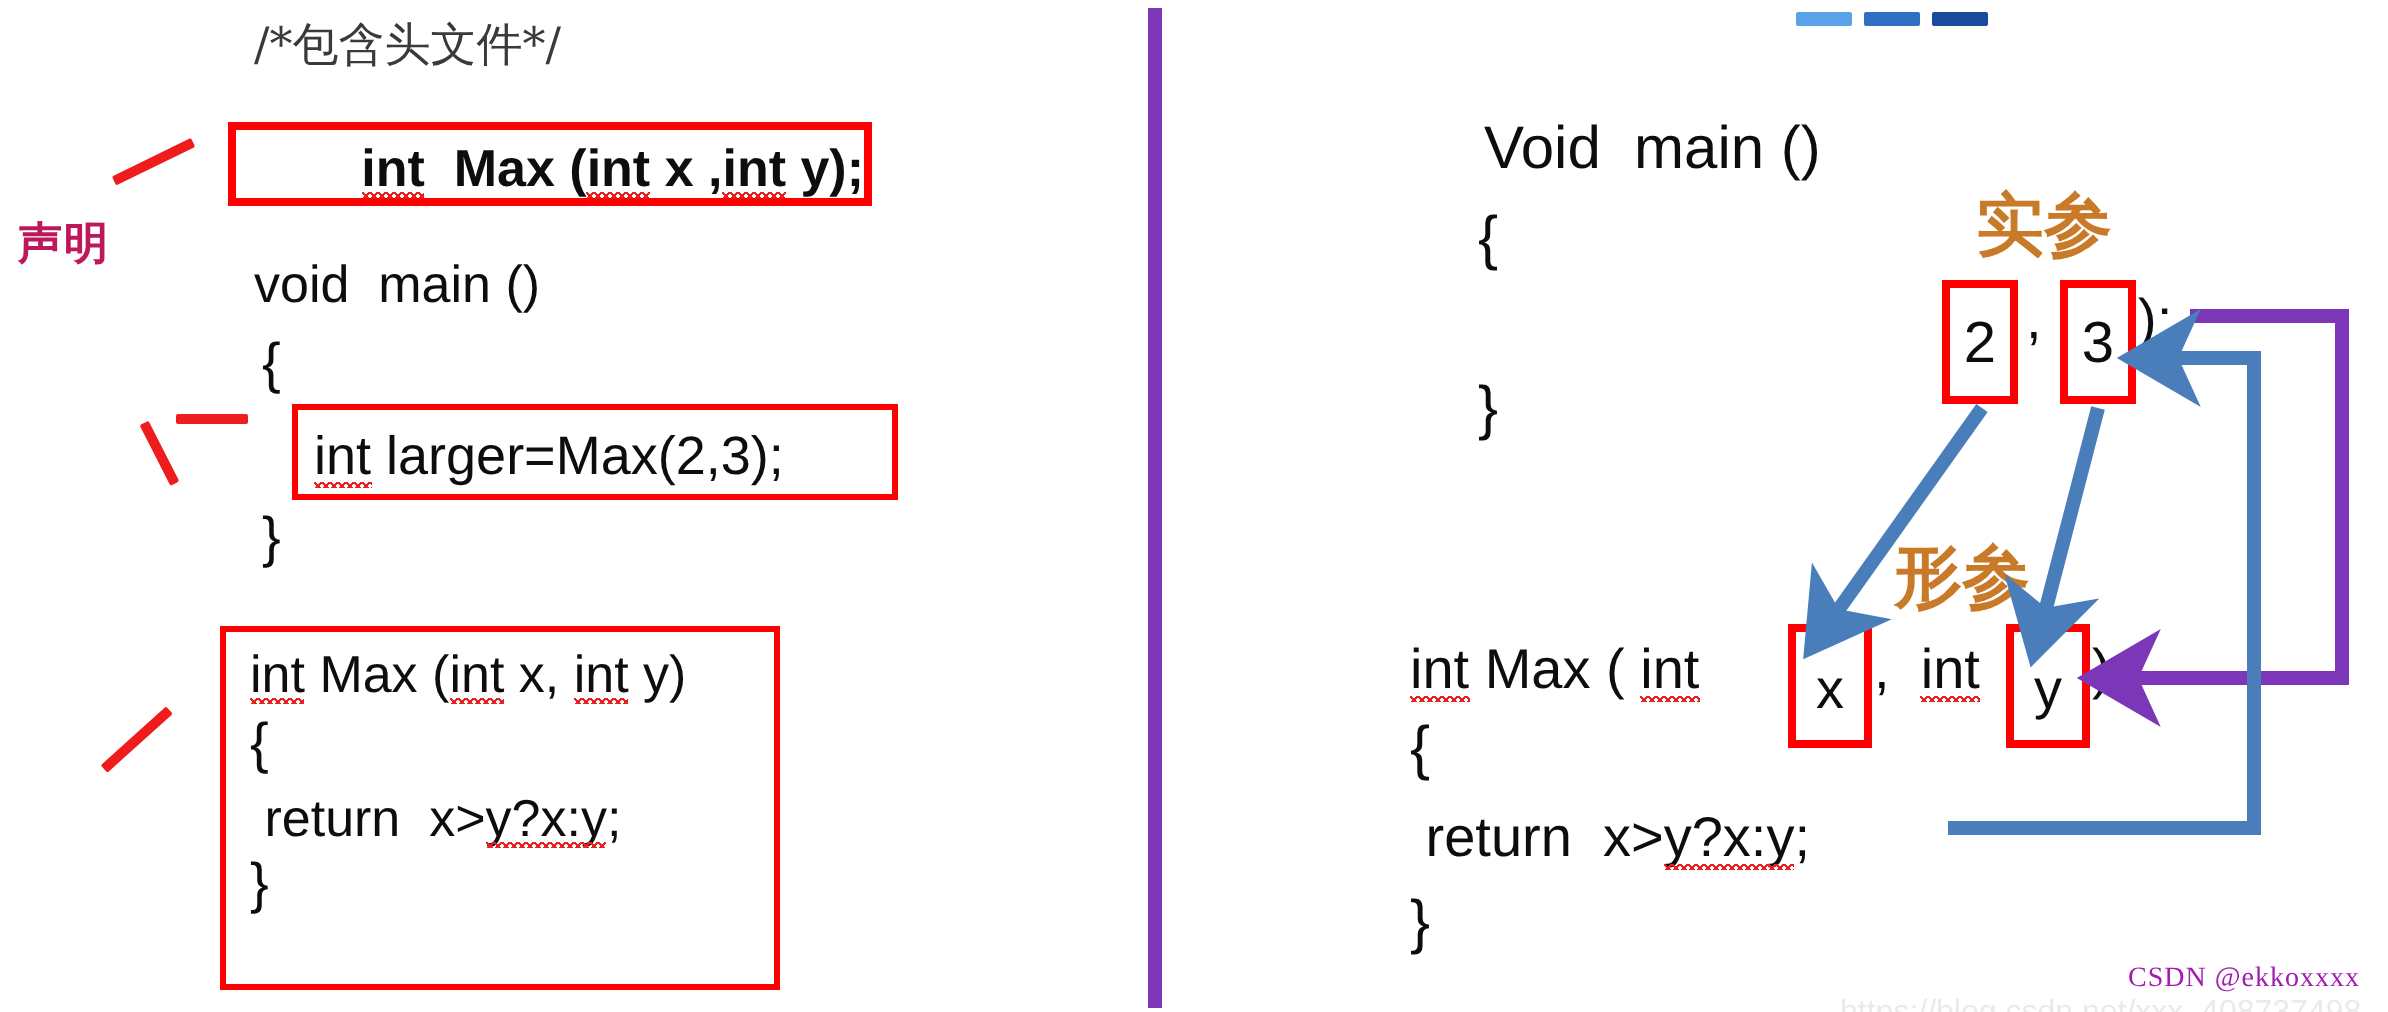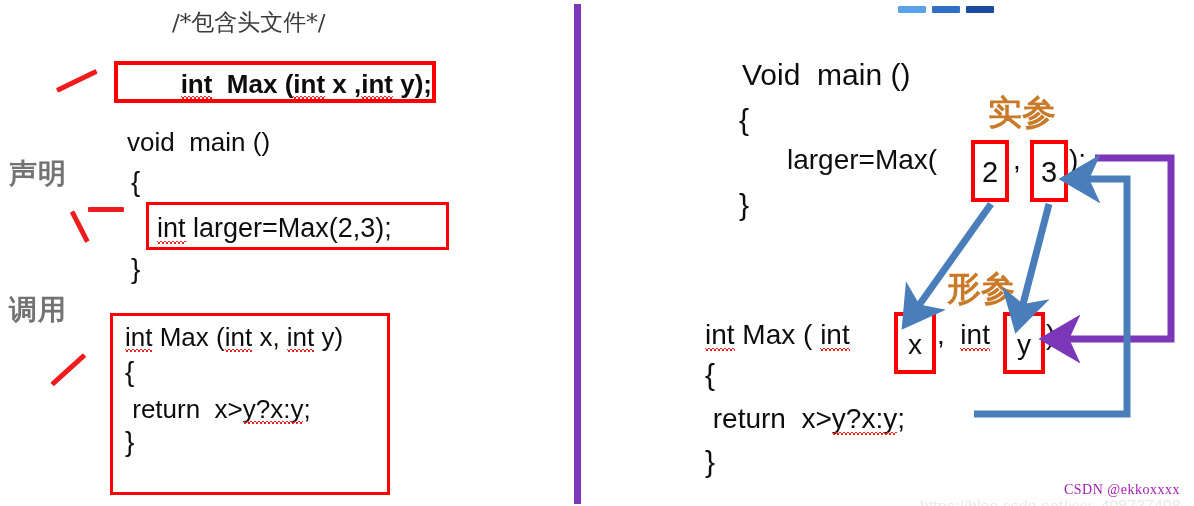--- a/index.html
+++ b/index.html
@@ -55,39 +55,37 @@
   .redbox-thin {
     border: 3px solid #ff0000;
     background: #ffffff;
     box-sizing: border-box;
   }
 
   
   .cn-label {
     font-family: "DejaVu Sans", sans-serif;
     font-weight: bold;
-    color: #737373;
-    font-size: 28px;
+    color: #be185d;
+    font-size: 22px;
     letter-spacing: 1px;
     white-space: nowrap;
-    margin-top: 48px;
   }
   .cn-label-orange {
     font-family: "DejaVu Sans", sans-serif;
     font-weight: bold;
     color: #c87a28;
     font-size: 34px;
     white-space: nowrap;
   }
   .comment-cn {
     font-family: "DejaVu Serif", serif;
     color: #3a3a3a;
     font-size: 23px;
     white-space: nowrap;
-    margin-left: 45px;
   }
 
   
   .redstroke {
     background: #ee1c1c;
     border-radius: 1px;
   }
 
   
   .divider {
@@ -145,21 +143,20 @@
     <div class="code" style="font-size:26px; font-weight:bold; padding:6px 0 0 7px;"><span class="sq">int</span>&nbsp; Max (<span class="sq">int</span> x ,<span class="sq">int</span> y);</div>
   </div>
 
   <div class="abs code" style="left:127px; top:129px; font-size:26px;">void  main ()</div>
 
   <div class="abs code" style="left:131px; top:168px; font-size:28px;">{</div>
 
   <div class="abs redstroke" style="left:88px; top:207px; width:36px; height:5px;"></div>
   <div class="abs redstroke" style="left:72px; top:209px; width:34px; height:5px; transform:rotate(63deg); transform-origin:left center;"></div>
 
-  <div class="abs cn-label" style="left:9px; top:243px;">调用</div>
 
   <div class="abs redbox-thin" style="left:146px; top:202px; width:303px; height:48px;">
     <div class="code" style="font-size:27px; padding:10px 3px 0 8px;"><span class="sq">int</span> larger=Max(2,3);</div>
   </div>
 
   <div class="abs code" style="left:131px; top:255px; font-size:28px;">}</div>
 
   <div class="abs redstroke" style="left:52px; top:382px; width:44px; height:5px; transform:rotate(-42deg); transform-origin:left center;"></div>
 
 
@@ -169,21 +166,20 @@
     <div class="code" style="font-size:26px; padding:10px 0 0 12px;">&nbsp;return&nbsp; x&gt;<span class="sq">y?x:y</span>;</div>
     <div class="code" style="font-size:28px; padding:6px 0 0 12px;">}</div>
   </div>
 
   <div class="abs code" style="left:742px; top:60px; font-size:30px;">Void  main ()</div>
 
   <div class="abs code" style="left:739px; top:105px; font-size:30px;">{</div>
 
   <div class="abs cn-label-orange" style="left:988px; top:90px;">实参</div>
 
-  <div class="abs code" style="left:787px; top:146px; font-size:28px;">larger=Max(</div>
 
   <div class="abs redbox" style="left:971px; top:140px; width:38px; height:62px;">
     <div class="code" style="font-size:29px; text-align:center; padding-top:14px;">2</div>
   </div>
 
   <div class="abs code" style="left:1013px; top:146px; font-size:28px;">,</div>
 
   <div class="abs redbox" style="left:1030px; top:140px; width:38px; height:62px;">
     <div class="code" style="font-size:29px; text-align:center; padding-top:14px;">3</div>
   </div>

